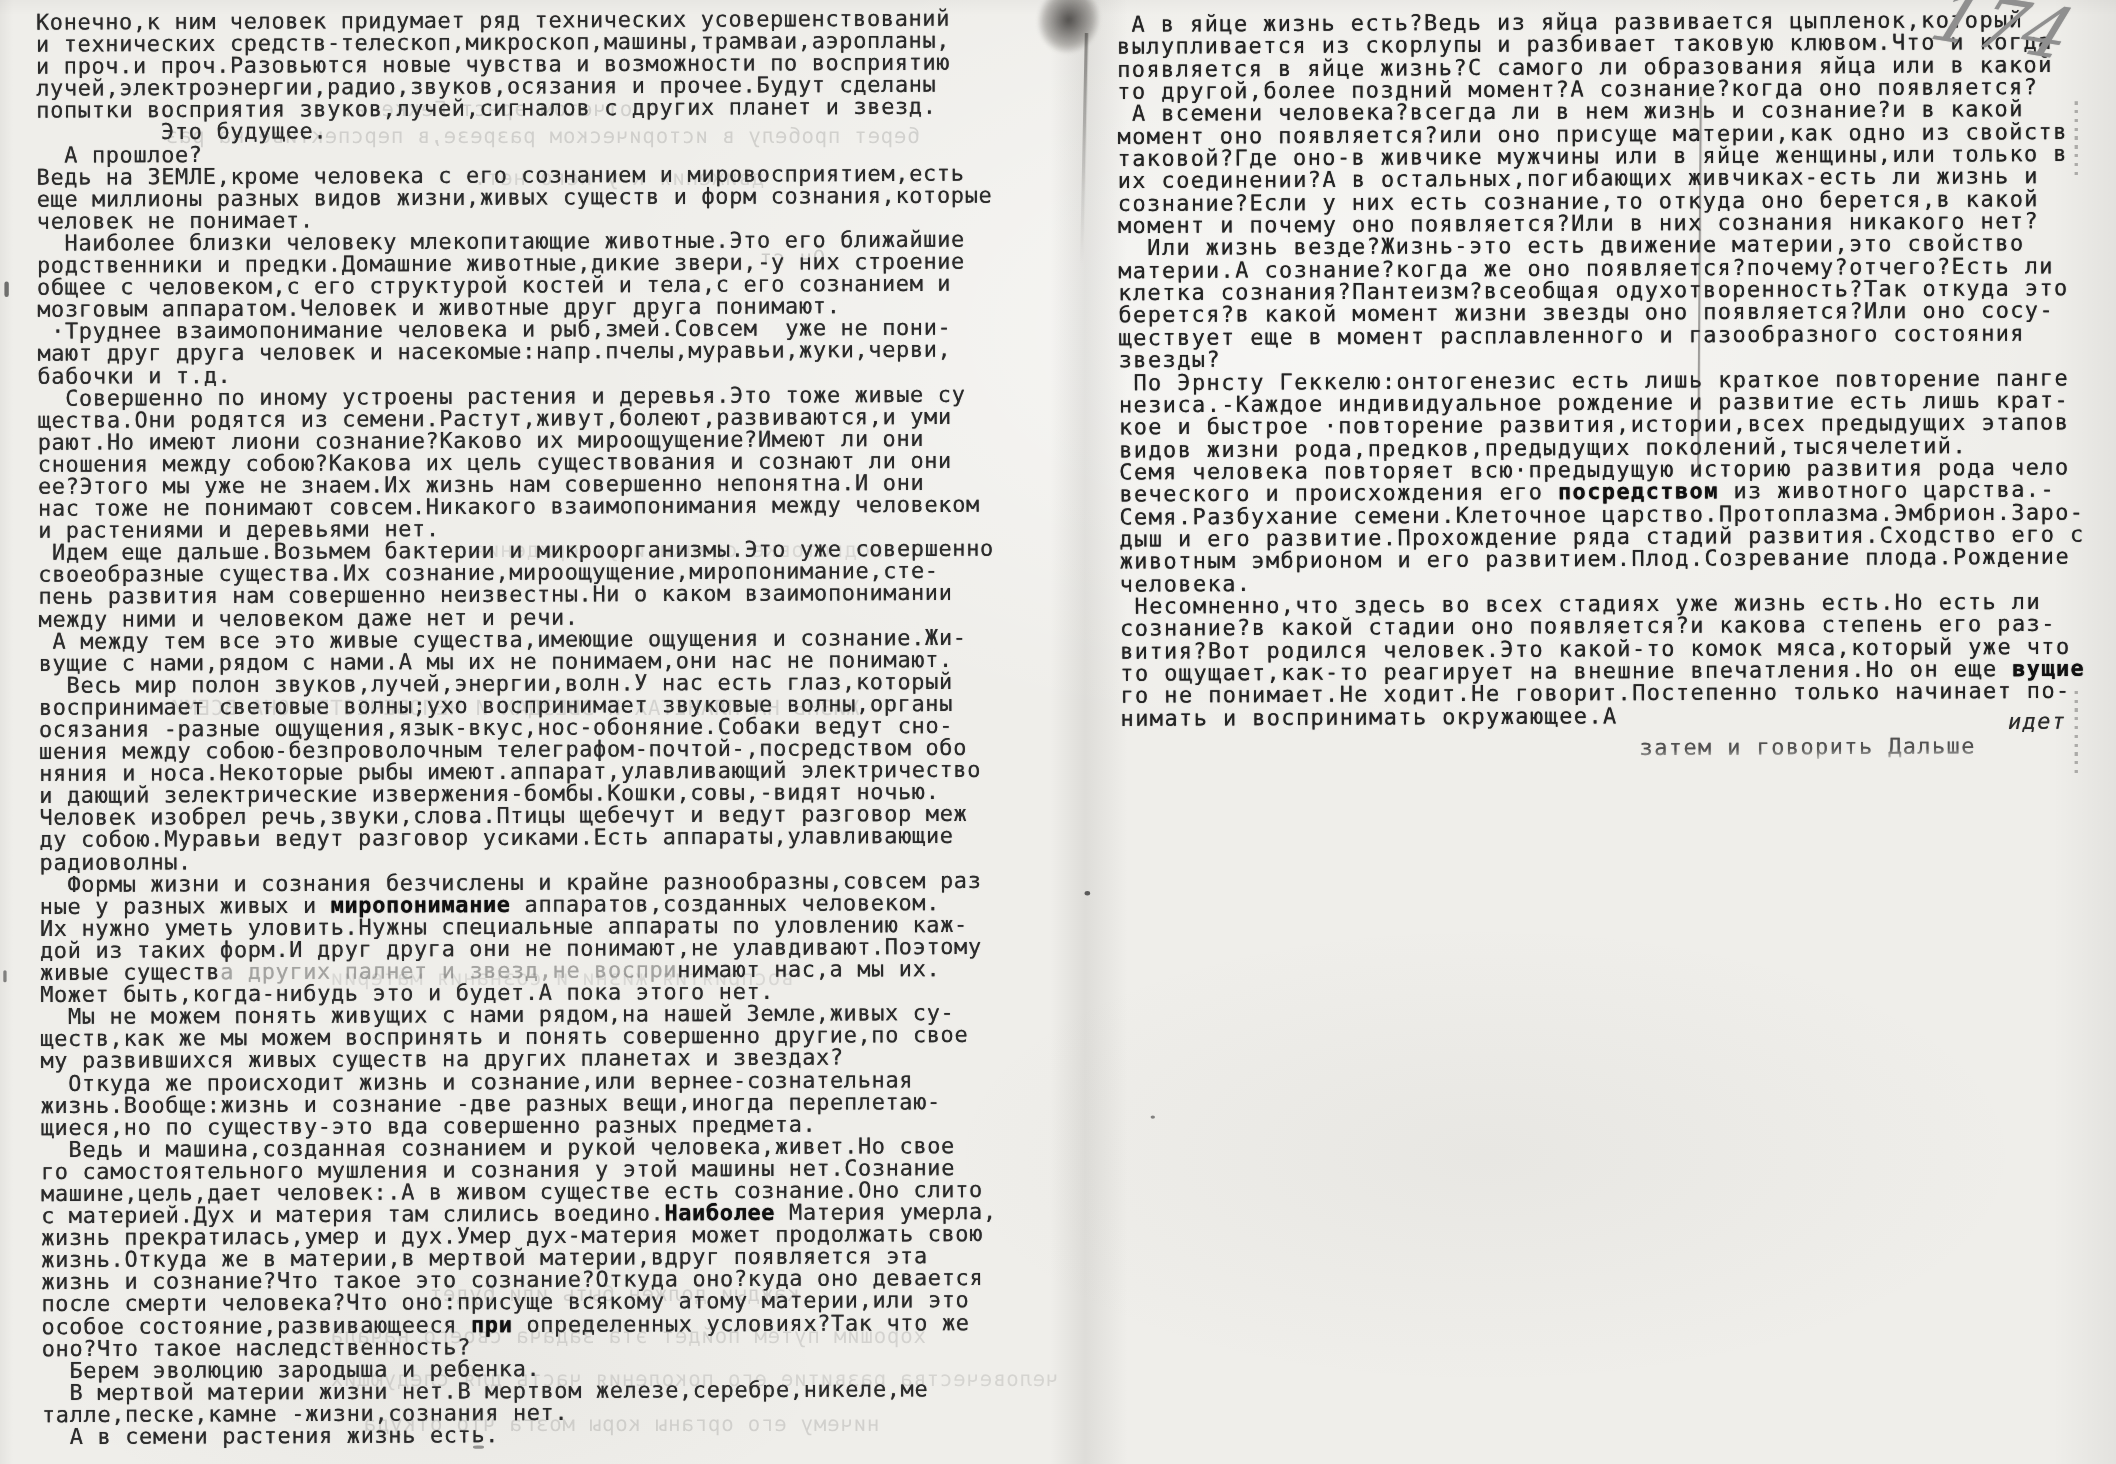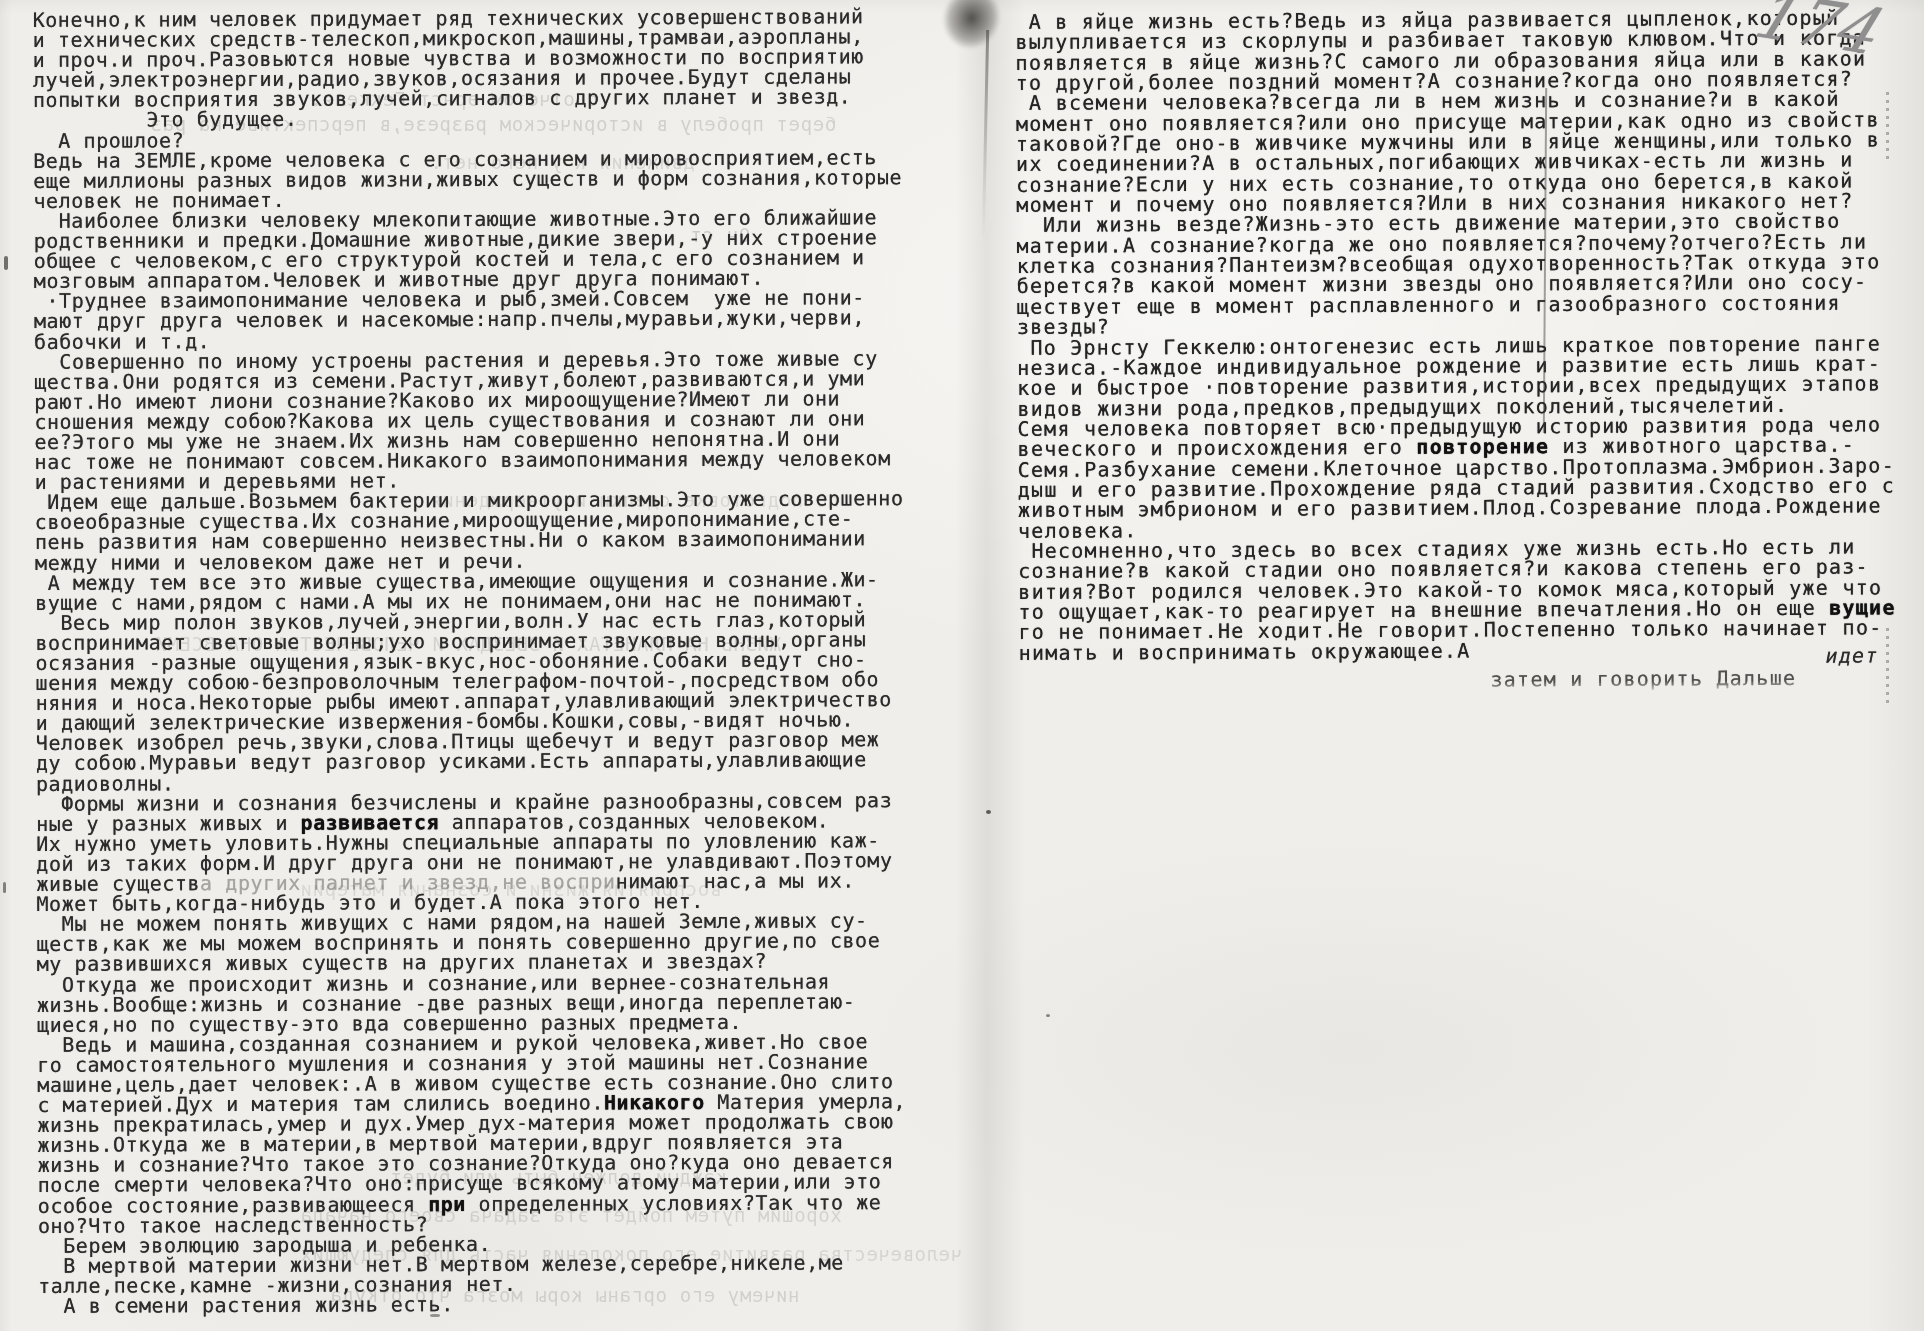--- a/index.html
+++ b/index.html
@@ -141,35 +141,35 @@
         <div class="line">   Весь мир полон звуков,лучей,энергии,волн.У нас есть глаз,который</div>
         <div class="line"> воспринимает световые волны;ухо воспринимает звуковые волны,органы</div>
         <div class="line"> осязания -разные ощущения,язык-вкус,нос-обоняние.Собаки ведут сно-</div>
         <div class="line"> шения между собою-безпроволочным телеграфом-почтой-,посредством обо</div>
         <div class="line"> няния и носа.Некоторые рыбы имеют.аппарат,улавливающий электричество</div>
         <div class="line"> и дающий зелектрические извержения-бомбы.Кошки,совы,-видят ночью.</div>
         <div class="line"> Человек изобрел речь,звуки,слова.Птицы щебечут и ведут разговор меж</div>
         <div class="line"> ду собою.Муравьи ведут разговор усиками.Есть аппараты,улавливающие</div>
         <div class="line"> радиоволны.</div>
         <div class="line">   Формы жизни и сознания безчислены и крайне разнообразны,совсем раз</div>
-        <div class="line"> ные у разных живых и <b>развивается</b> аппаратов,созданных человеком.</div>
+        <div class="line"> ные у разных живых и <b>миропонимание</b> аппаратов,созданных человеком.</div>
         <div class="line"> Их нужно уметь уловить.Нужны специальные аппараты по уловлению каж-</div>
         <div class="line"> дой из таких форм.И друг друга они не понимают,не улавдивают.Поэтому</div>
         <div class="line"> живые существ<span class="faint">а других палнет и звезд,не воспри</span>нимают нас,а мы их.</div>
         <div class="line"> Может быть,когда-нибудь это и будет.А пока этого нет.</div>
         <div class="line">   Мы не можем понять живущих с нами рядом,на нашей Земле,живых су-</div>
         <div class="line"> ществ,как же мы можем воспринять и понять совершенно другие,по свое</div>
         <div class="line"> му развившихся живых существ на других планетах и звездах?</div>
         <div class="line">   Откуда же происходит жизнь и сознание,или вернее-сознательная</div>
         <div class="line"> жизнь.Вообще:жизнь и сознание -две разных вещи,иногда переплетаю-</div>
         <div class="line"> щиеся,но по существу-это вда совершенно разных предмета.</div>
         <div class="line">   Ведь и машина,созданная сознанием и рукой человека,живет.Но свое</div>
         <div class="line"> го самостоятельного мушления и сознания у этой машины нет.Сознание</div>
         <div class="line"> машине,цель,дает человек:.А в живом существе есть сознание.Оно слито</div>
-        <div class="line"> с материей.Дух и материя там слились воедино.<b>Никакого</b> Материя умерла,</div>
+        <div class="line"> с материей.Дух и материя там слились воедино.<b>Наиболее</b> Материя умерла,</div>
         <div class="line"> жизнь прекратилась,умер и дух.Умер дух-материя может продолжать свою</div>
         <div class="line"> жизнь.Откуда же в материи,в мертвой материи,вдруг появляется эта</div>
         <div class="line"> жизнь и сознание?Что такое это сознание?Откуда оно?куда оно девается</div>
         <div class="line"> после смерти человека?Что оно:присуще всякому атому материи,или это</div>
         <div class="line"> особое состояние,развивающееся <b>при</b> определенных условиях?Так что же</div>
         <div class="line"> оно?Что такое наследственность?</div>
         <div class="line">   Берем эволюцию зародыша и ребенка.</div>
         <div class="line">   В мертвой материи жизни нет.В мертвом железе,серебре,никеле,ме</div>
         <div class="line"> талле,песке,камне -жизни,сознания нет.</div>
         <div class="line">   А в семени растения жизнь есть.</div>
@@ -192,21 +192,21 @@
         <div class="line"> материи.А сознание?когда же оно появляется?почему?отчего?Есть ли</div>
         <div class="line"> клетка сознания?Пантеизм?всеобщая одухотворенность?Так откуда это</div>
         <div class="line"> берется?в какой момент жизни звезды оно появляется?Или оно сосу-</div>
         <div class="line"> ществует еще в момент расплавленного и газообразного состояния</div>
         <div class="line"> звезды?</div>
         <div class="line">  По Эрнсту Геккелю:онтогенезис есть лишь краткое повторение панге</div>
         <div class="line"> незиса.-Каждое индивидуальное рождение и развитие есть лишь крат-</div>
         <div class="line"> кое и быстрое ·повторение развития,истории,всех предыдущих этапов</div>
         <div class="line"> видов жизни рода,предков,предыдущих поколений,тысячелетий.</div>
         <div class="line"> Семя человека повторяет всю·предыдущую историю развития рода чело</div>
-        <div class="line"> веческого и происхождения его <b>повторение</b> из животного царства.-</div>
+        <div class="line"> веческого и происхождения его <b>посредством</b> из животного царства.-</div>
         <div class="line"> Семя.Разбухание семени.Клеточное царство.Протоплазма.Эмбрион.Заро-</div>
         <div class="line"> дыш и его развитие.Прохождение ряда стадий развития.Сходство его с</div>
         <div class="line"> животным эмбрионом и его развитием.Плод.Созревание плода.Рождение</div>
         <div class="line"> человека.</div>
         <div class="line">  Несомненно,что здесь во всех стадиях уже жизнь есть.Но есть ли</div>
         <div class="line"> сознание?в какой стадии оно появляется?и какова степень его раз-</div>
         <div class="line"> вития?Вот родился человек.Это какой-то комок мяса,который уже что</div>
         <div class="line"> то ощущает,как-то реагирует на внешние впечатления.Но он еще <b>вущие</b></div>
         <div class="line"> го не понимает.Не ходит.Не говорит.Постепенно только начинает по-</div>
         <div class="line"> нимать и воспринимать окружающее.А</div>

